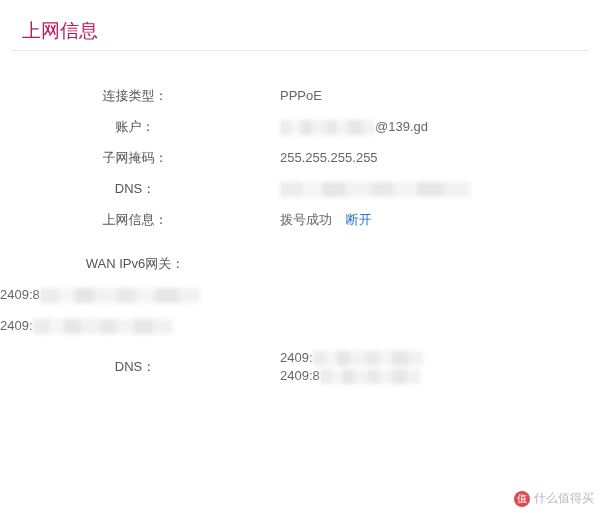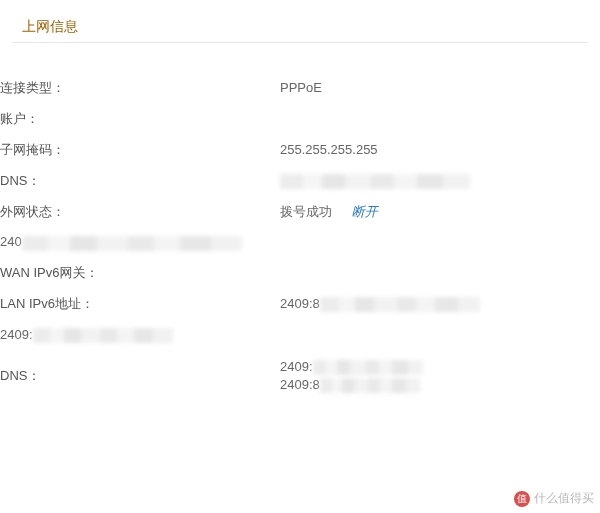--- a/index.html
+++ b/index.html
@@ -8,53 +8,52 @@
       height: 513px;
       background: #ffffff;
       font-family: "Microsoft YaHei", "PingFang SC", Arial, sans-serif;
       font-size: 13px;
       color: #555;
       position: relative;
       overflow: hidden;
     }
     .header {
       padding: 18px 22px 6px;
-      color: #a16207;
-      font-size: 14px;
+      color: #be185d;
+      font-size: 19px;
     }
     .divider {
       height: 1px;
       background: #e6e6e6;
       margin: 0 12px;
     }
     .content {
       padding: 30px 0 0 0;
     }
     .row {
       display: flex;
       align-items: center;
       line-height: 1.3;
       padding: 7px 0;
     }
     .label {
       width: 280px;
-      text-align: left;
+      text-align: center;
       padding-right: 10px;
       color: #555;
     }
     .value {
       flex: 1;
       color: #666;
       position: relative;
     }
     .link-inline {
       color: #2a7bc0;
-      margin-left: 16px;
+      margin-left: 10px;
       cursor: pointer;
-      font-style: italic;
     }
     
     .censor {
       display: inline-block;
       background:
         linear-gradient(90deg,
           #ececec 0 12%, #f5f5f5 12% 22%, #e6e6e6 22% 34%,
           #f2f2f2 34% 48%, #e9e9e9 48% 60%, #f4f4f4 60% 72%,
           #e7e7e7 72% 86%, #f1f1f1 86% 100%);
       filter: blur(2px);
@@ -95,57 +94,56 @@
 
 <div class="content">
 
   <div class="row">
     <div class="label">连接类型：</div>
     <div class="value">PPPoE</div>
   </div>
 
   <div class="row">
     <div class="label">账户：</div>
+    <div class="value">
+      <span class="censor" style="width:95px"></span><span>@139.gd</span>
+    </div>
   </div>
 
 
   <div class="row">
     <div class="label">子网掩码：</div>
     <div class="value">255.255.255.255</div>
   </div>
 
 
   <div class="row">
     <div class="label">DNS：</div>
     <div class="value">
       <span class="censor" style="width:190px"></span>
     </div>
   </div>
 
   <div class="row">
-    <div class="label">外网状态：</div>
+    <div class="label">上网信息：</div>
     <div class="value">
       <span>拨号成功</span>
       <span class="link-inline">断开</span>
     </div>
   </div>
 
 
   <div class="row">
-    <div class="value">
-      <span>240</span><span class="censor" style="width:220px"></span>
-    </div>
   </div>
 
   <div class="row">
     <div class="label">WAN IPv6网关：</div>
   </div>
 
   <div class="row">
-    <div class="label">LAN IPv6地址：</div>
     <div class="value">
       <span>2409:8</span><span class="censor" style="width:160px"></span>
     </div>
   </div>
 
   <div class="row">
     <div class="value">
       <span>2409:</span><span class="censor" style="width:140px"></span>
     </div>
   </div>

